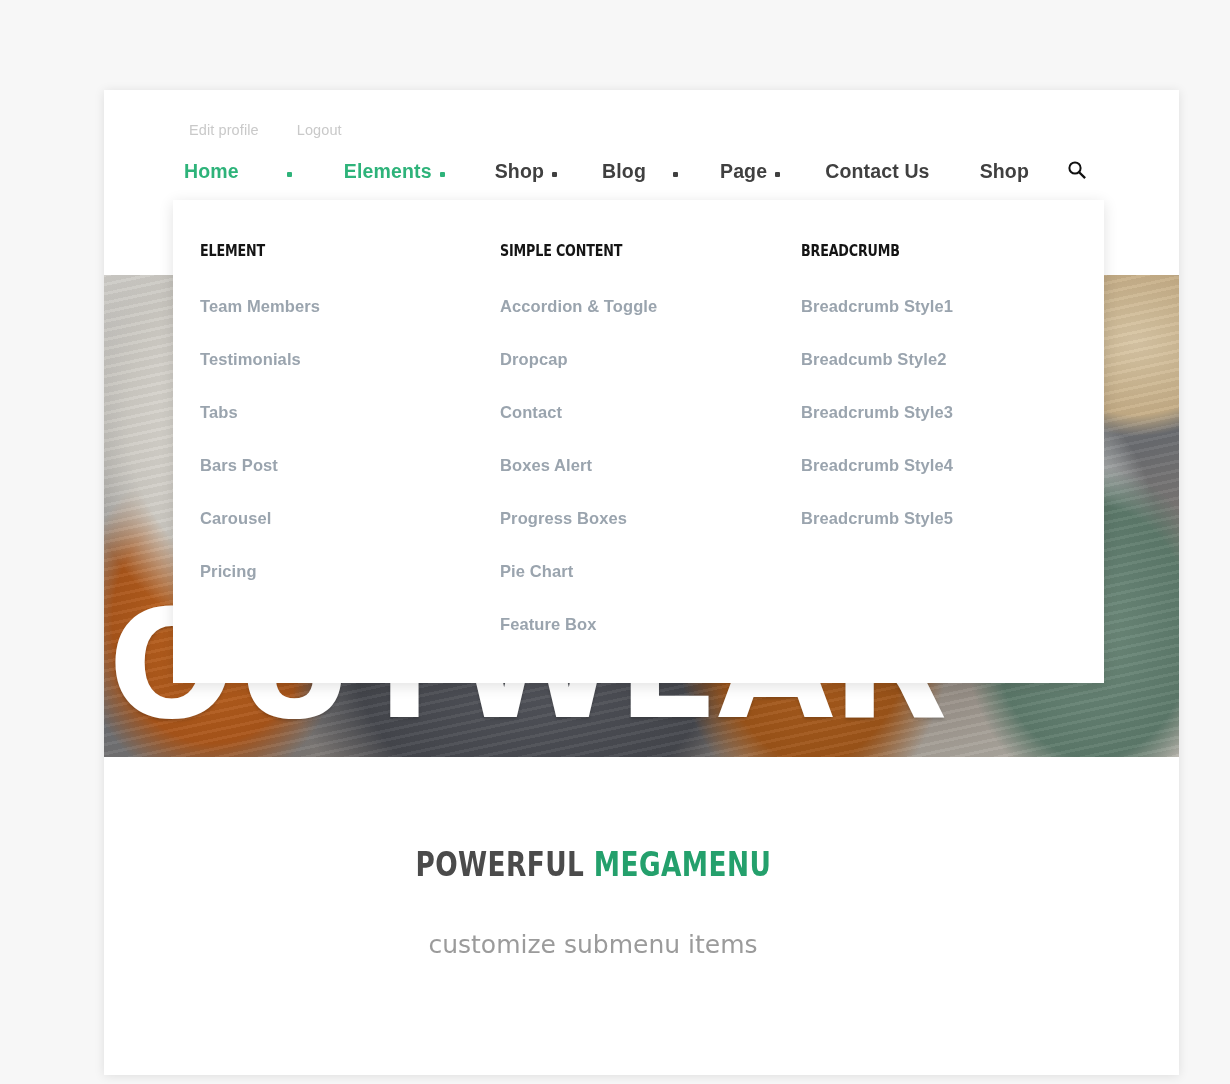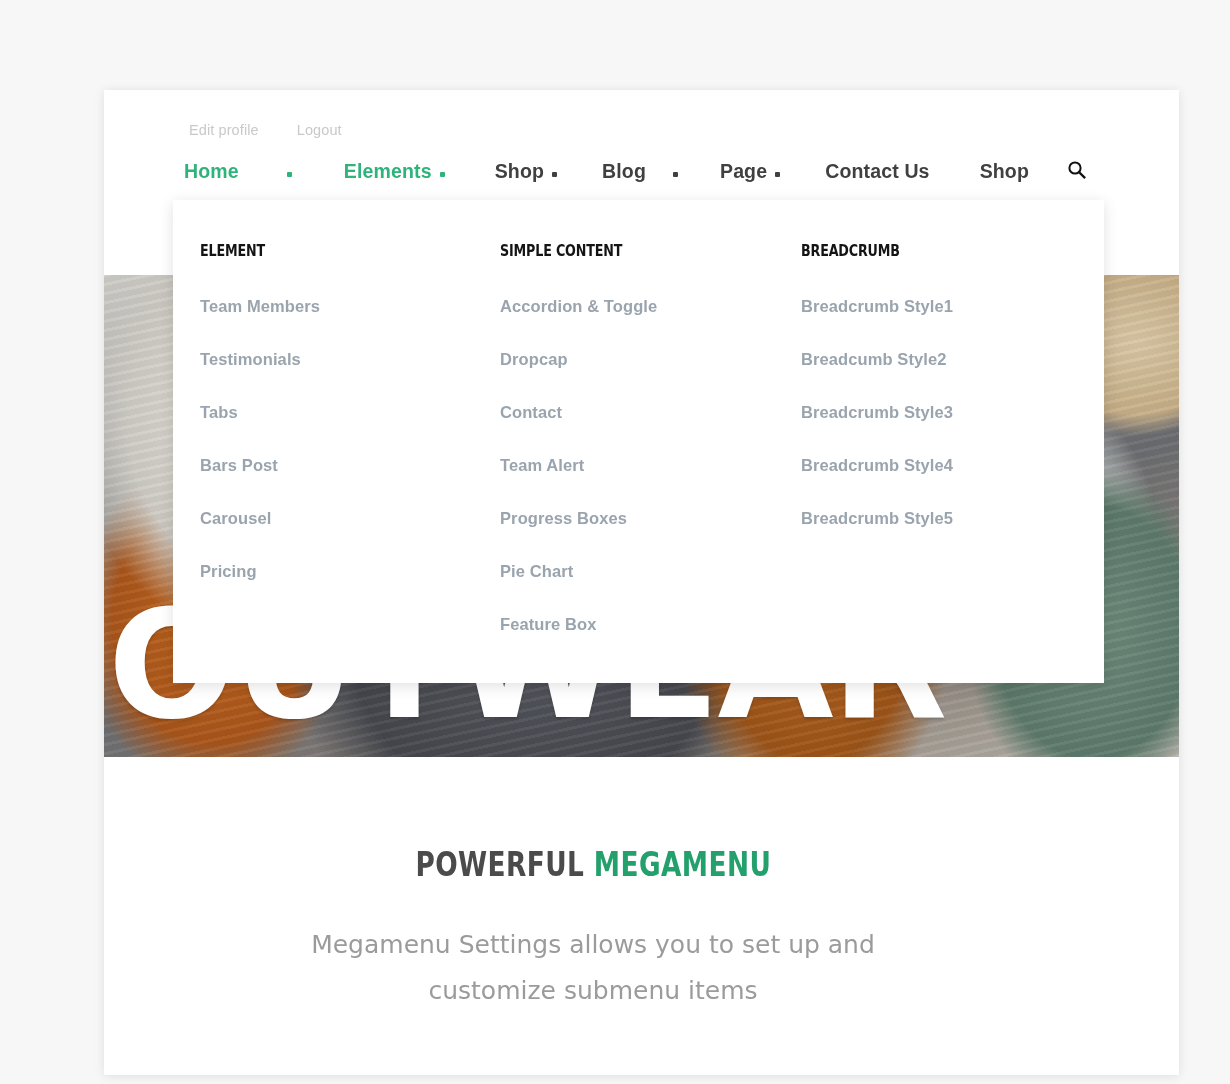--- a/index.html
+++ b/index.html
@@ -286,39 +286,38 @@
       <a href="#" class="mm-link">Bars Post</a>
       <a href="#" class="mm-link">Carousel</a>
       <a href="#" class="mm-link">Pricing</a>
     </div>
 
     <div class="mm-col c2">
       <div class="mm-title">SIMPLE CONTENT</div>
       <a href="#" class="mm-link">Accordion &amp; Toggle</a>
       <a href="#" class="mm-link">Dropcap</a>
       <a href="#" class="mm-link">Contact</a>
-      <a href="#" class="mm-link">Team Alert</a>
+      <a href="#" class="mm-link">Boxes Alert</a>
       <a href="#" class="mm-link">Progress Boxes</a>
       <a href="#" class="mm-link">Pie Chart</a>
       <a href="#" class="mm-link">Feature Box</a>
     </div>
 
     <div class="mm-col c3">
       <div class="mm-title">BREADCRUMB</div>
       <a href="#" class="mm-link">Breadcrumb Style1</a>
       <a href="#" class="mm-link">Breadcumb Style2</a>
       <a href="#" class="mm-link">Breadcrumb Style3</a>
       <a href="#" class="mm-link">Breadcrumb Style4</a>
       <a href="#" class="mm-link">Breadcrumb Style5</a>
     </div>
   </div>
 
   <div id="caption">
     <div id="caption-title">
       <span class="dark">POWERFUL</span> <span class="accent">MEGAMENU</span>
     </div>
     <div id="caption-sub">
-      <div>Megamenu Settings allows you to set up and</div>
       <div>customize submenu items</div>
     </div>
   </div>
 
 </div>
 
 </body></html>

